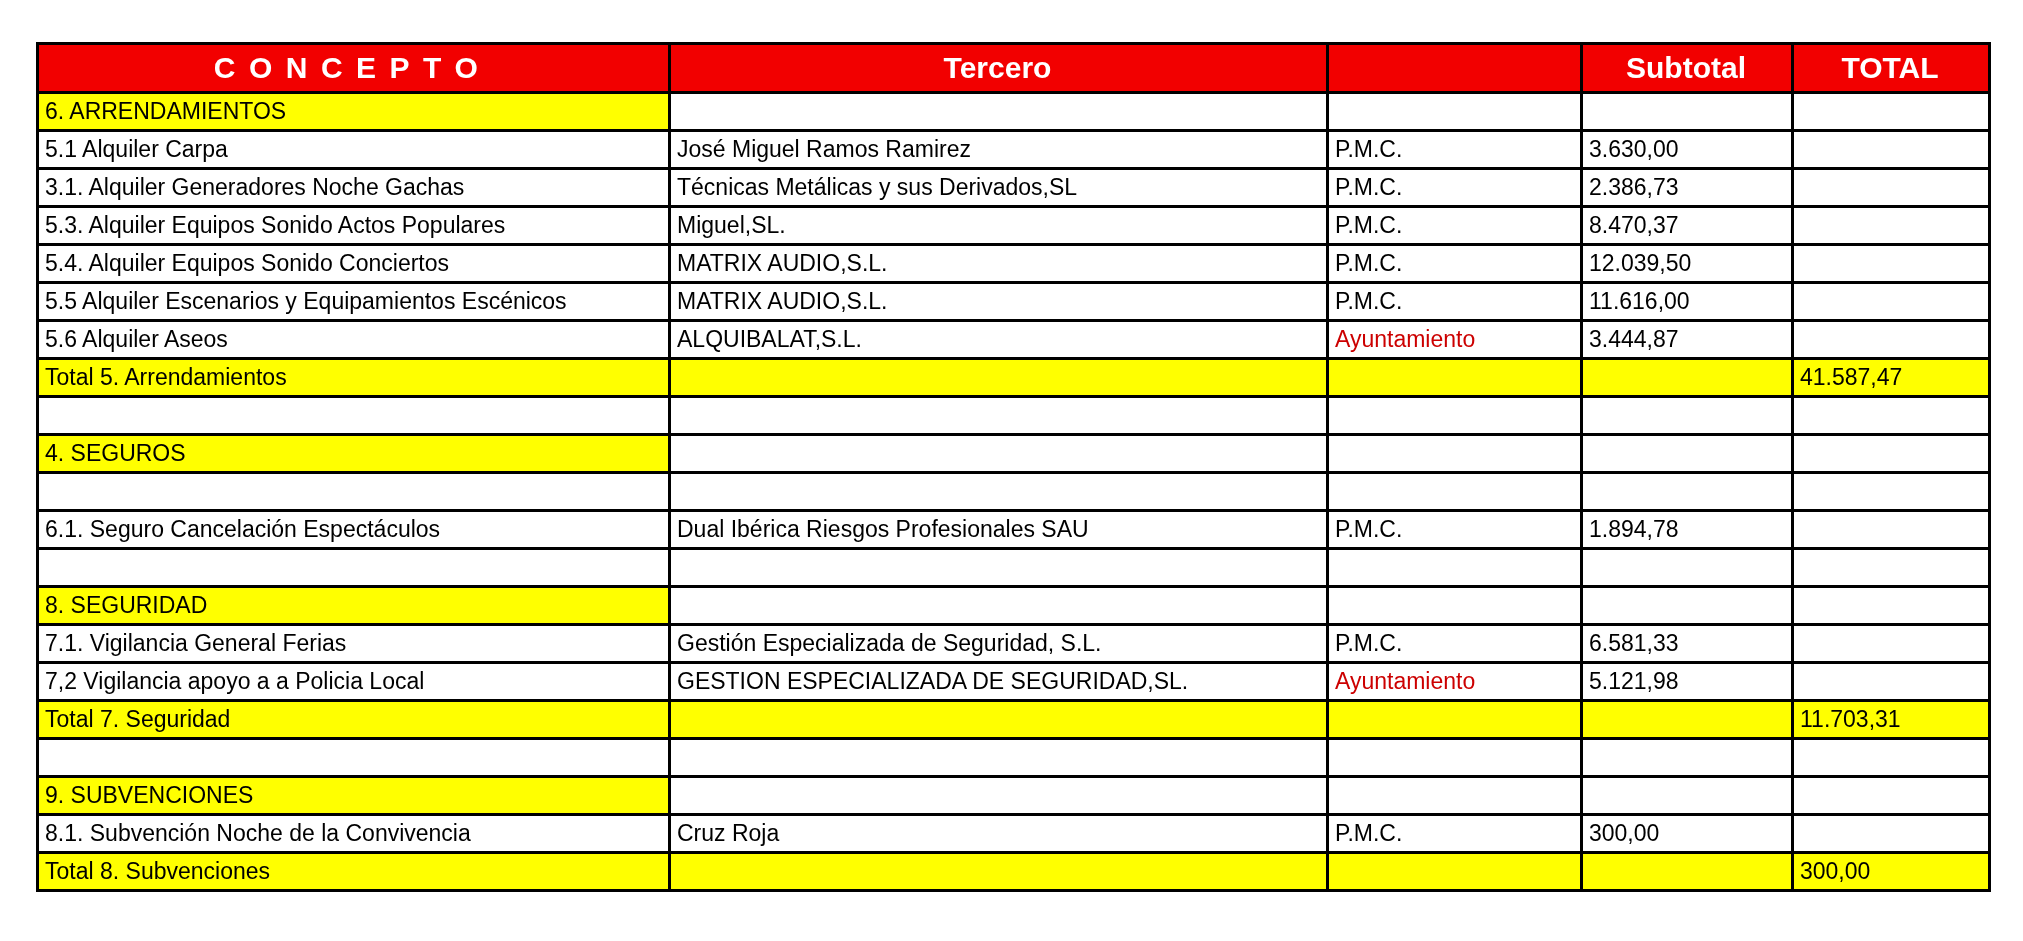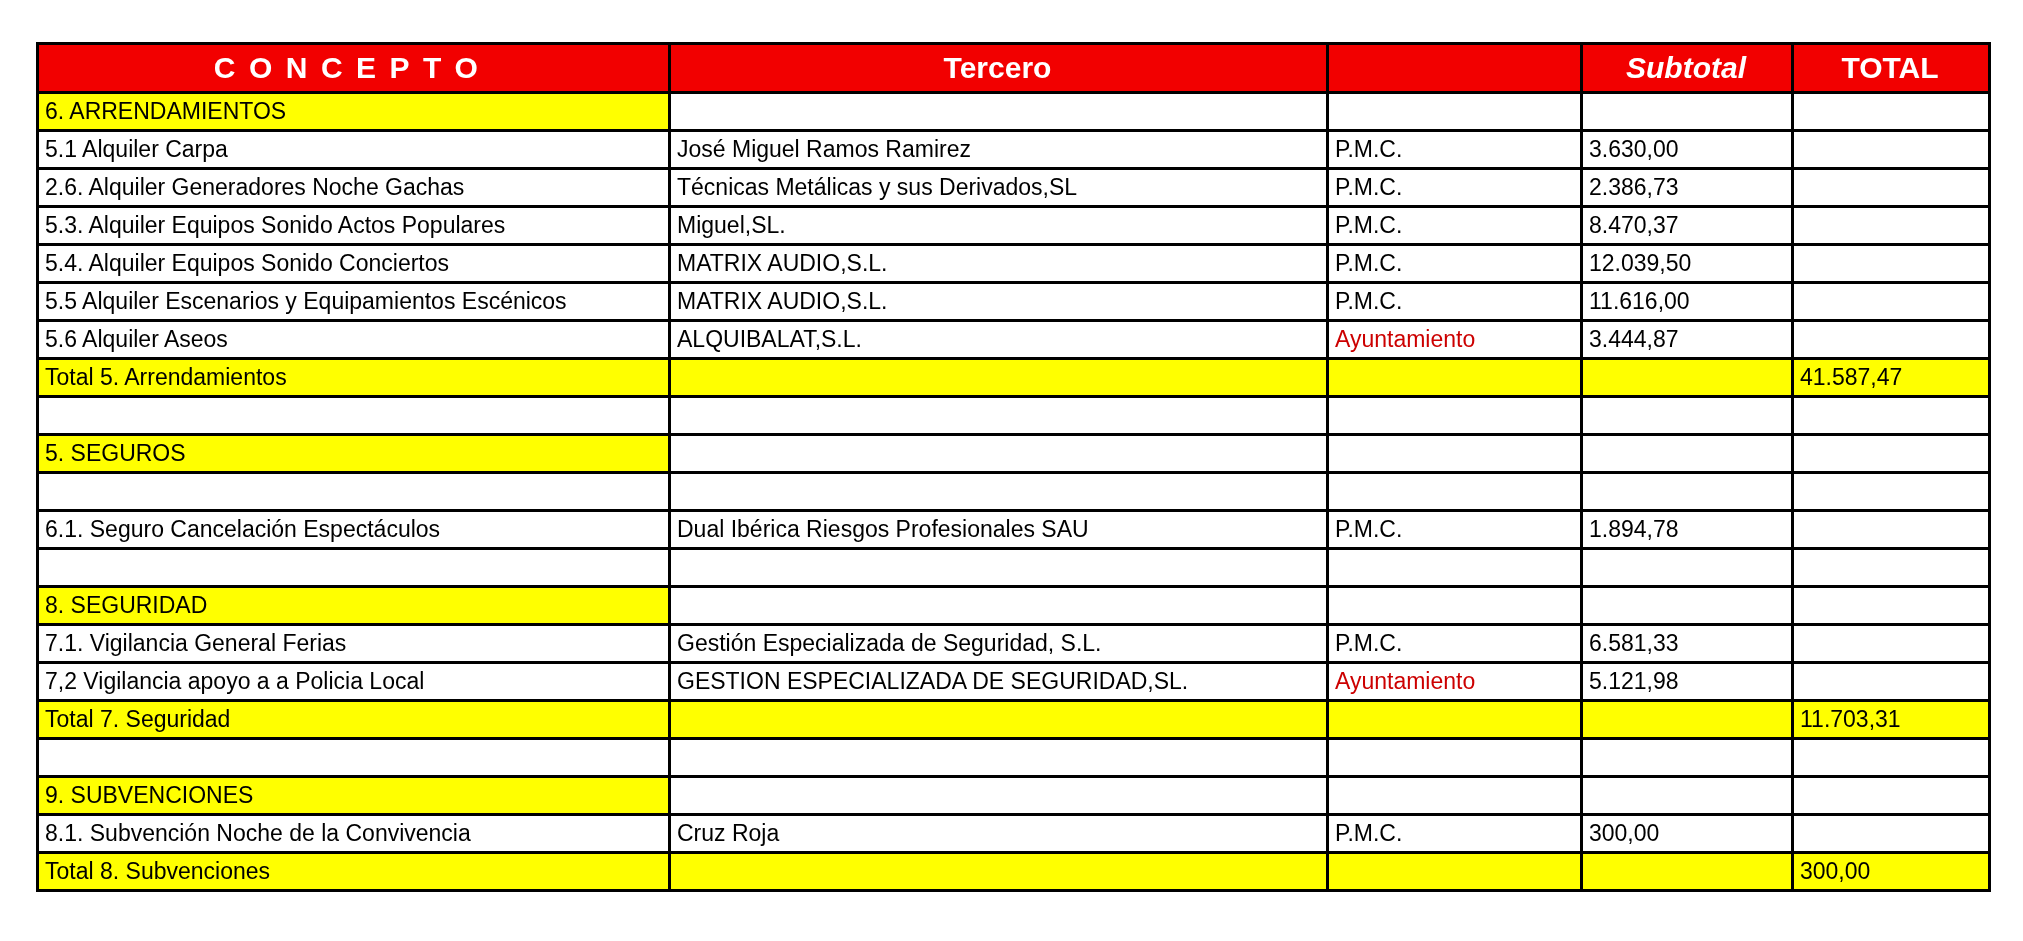--- a/index.html
+++ b/index.html
@@ -32,21 +32,21 @@
   }
   table.budget thead th {
     background: var(--header-bg, #f20000);
     color: var(--header-text, #ffffff);
     font-size: 30px;
     font-weight: bold;
     height: 44px;
     text-align: center;
   }
   th.concepto-head { letter-spacing: 0.45em; }
-  th.subtotal-head { text-align: right; padding-right: 14px; font-style: italic; }
+  th.subtotal-head { text-align: right; padding-right: 14px; }
   .yellow { background: var(--section-bg, #ffff00); margin-left: 48px; }
   td.section-label { font-size: 24px; }
   td.total-label { text-align: right; font-weight: normal; font-size: 24px; padding-right: 4px; }
   td.funder { text-align: center; }
   td.funder.red { color: var(--ayto-text, #cc0000); font-weight: normal; }
   td.num { text-align: right; padding-right: 10px; }
 </style>
 </head>
 <body>
 
@@ -77,21 +77,21 @@
           <td></td>
         </tr>
         <tr>
           <td>5.1  Alquiler Carpa</td>
           <td>José Miguel Ramos Ramirez</td>
           <td class="funder">P.M.C.</td>
           <td class="num">3.630,00</td>
           <td class="num"></td>
         </tr>
         <tr>
-          <td>2.6. Alquiler Generadores Noche Gachas</td>
+          <td>3.1. Alquiler Generadores Noche Gachas</td>
           <td>Técnicas Metálicas y sus Derivados,SL</td>
           <td class="funder">P.M.C.</td>
           <td class="num">2.386,73</td>
           <td class="num"></td>
         </tr>
         <tr>
           <td>5.3. Alquiler Equipos Sonido Actos Populares</td>
           <td>Miguel,SL.</td>
           <td class="funder">P.M.C.</td>
           <td class="num">8.470,37</td>
@@ -126,21 +126,21 @@
           <td class="yellow num">41.587,47</td>
         </tr>
         <tr>
           <td></td>
           <td></td>
           <td></td>
           <td></td>
           <td></td>
         </tr>
         <tr>
-          <td class="yellow section-label">5. SEGUROS</td>
+          <td class="yellow section-label">4. SEGUROS</td>
           <td></td>
           <td></td>
           <td></td>
           <td></td>
         </tr>
         <tr>
           <td></td>
           <td></td>
           <td></td>
           <td></td>

